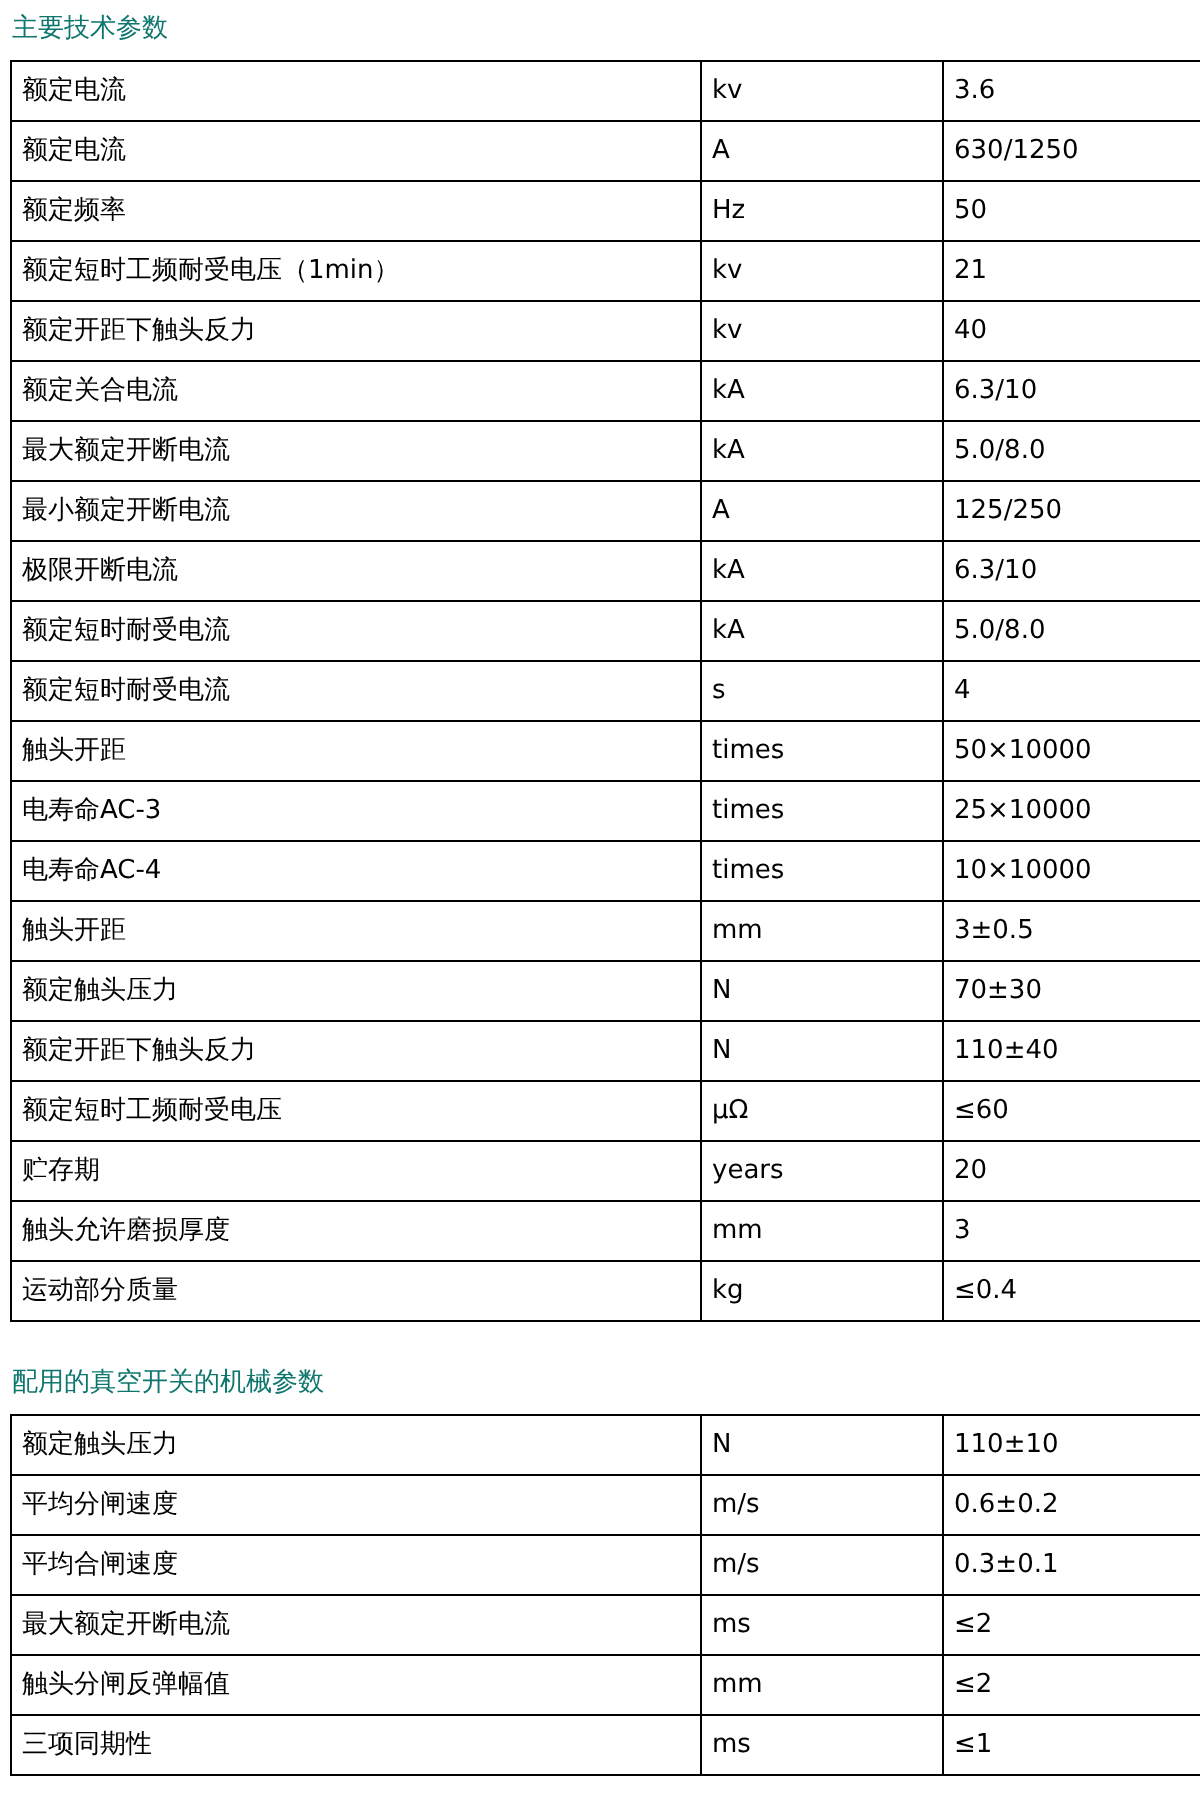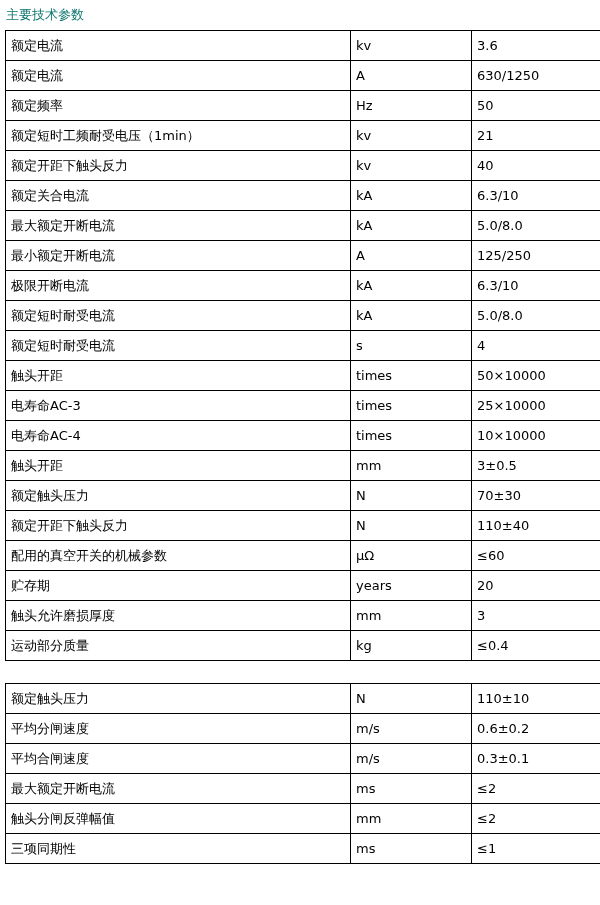--- a/index.html
+++ b/index.html
@@ -135,21 +135,21 @@
           <td class="c-name">额定触头压力</td>
           <td class="c-unit">N</td>
           <td class="c-value">70±30</td>
         </tr>
         <tr>
           <td class="c-name">额定开距下触头反力</td>
           <td class="c-unit">N</td>
           <td class="c-value">110±40</td>
         </tr>
         <tr>
-          <td class="c-name">配用的真空开关的机械参数</td>
+          <td class="c-name">额定短时工频耐受电压</td>
           <td class="c-unit">μΩ</td>
           <td class="c-value">≤60</td>
         </tr>
         <tr>
           <td class="c-name">贮存期</td>
           <td class="c-unit">years</td>
           <td class="c-value">20</td>
         </tr>
         <tr>
           <td class="c-name">触头允许磨损厚度</td>
@@ -159,20 +159,21 @@
         <tr>
           <td class="c-name">运动部分质量</td>
           <td class="c-unit">kg</td>
           <td class="c-value">≤0.4</td>
         </tr>
       </tbody>
   </table>
 
   <div class="gap-mid"></div>
 
+  <div class="section-title">配用的真空开关的机械参数</div>
 
   <table class="spec">
     <tbody>
         <tr>
           <td class="c-name">额定触头压力</td>
           <td class="c-unit">N</td>
           <td class="c-value">110±10</td>
         </tr>
         <tr>
           <td class="c-name">平均分闸速度</td>

